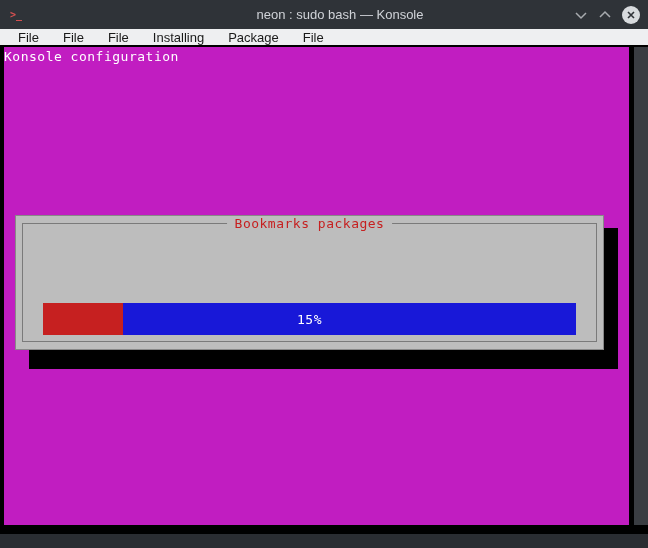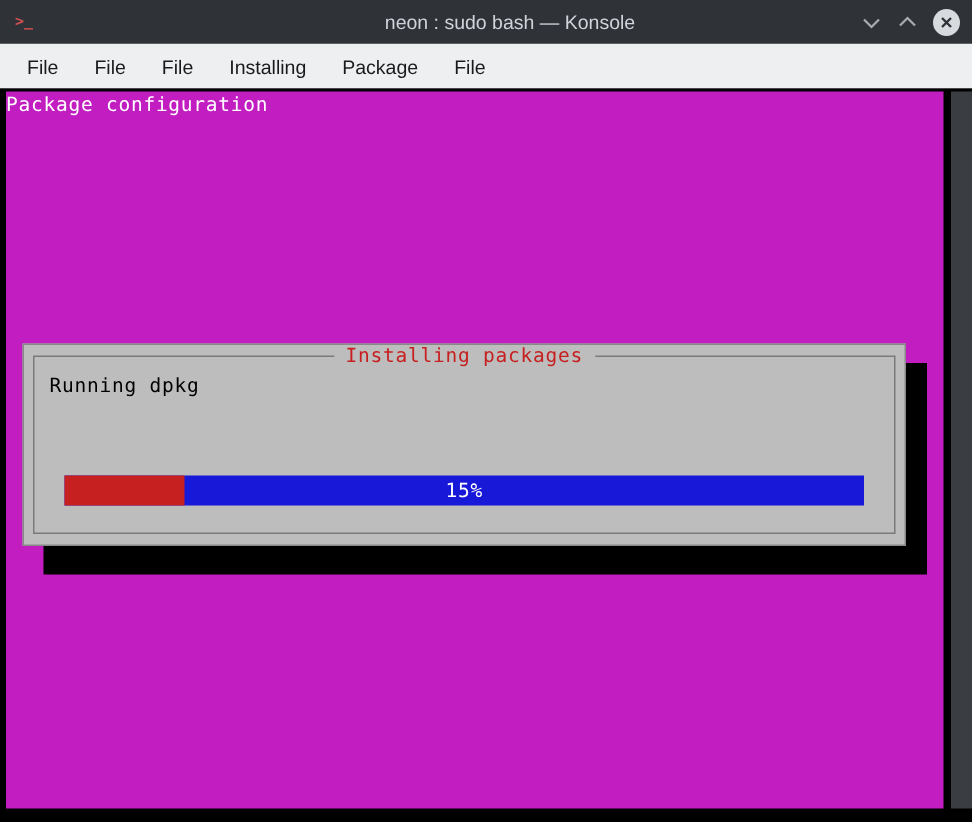--- a/index.html
+++ b/index.html
@@ -48,21 +48,21 @@
       width: 18px;
       height: 18px;
       border-radius: 50%;
       background: #d8dbde;
       display: flex;
       align-items: center;
       justify-content: center;
       cursor: pointer;
     }
     .menubar {
-      height: 30px;
+      height: 16px;
       background: #eeeff1;
       display: flex;
       align-items: center;
       padding: 0 6px;
       gap: 0;
     }
     .menu-item {
       padding: 6px 12px;
       font-size: 13px;
       color: #1a1a1a;
@@ -141,21 +141,21 @@
       top: 12px;
       left: 10px;
       color: #000;
       letter-spacing: 0.5px;
     }
     .progress-bar {
       position: absolute;
       left: 20px;
       right: 20px;
       top: 79px;
-      height: 20px;
+      height: 32px;
       background: #1818d8;
       display: flex;
       align-items: center;
       justify-content: center;
     }
     .progress-fill {
       position: absolute;
       left: 0;
       top: 0;
       height: 100%;
@@ -198,28 +198,27 @@
   <div class="menu-item">File</div>
   <div class="menu-item">File</div>
   <div class="menu-item">Installing</div>
   <div class="menu-item">Package</div>
   <div class="menu-item">File</div>
 </div>
 
 <div class="terminal-area">
   <div class="magenta-bg"></div>
   <div class="scrollbar-track"></div>
-  <div class="pkg-config">Package configuration</div>
+  <div class="pkg-config">Konsole configuration</div>
 
   <div class="dialog-shadow"></div>
   <div class="dialog-box">
     <div class="dialog-inner-frame">
       <div class="dialog-title-wrap">
-        <span class="dialog-title">Installing packages</span>
+        <span class="dialog-title">Bookmarks packages</span>
       </div>
-      <div class="dialog-status">Running dpkg</div>
       <div class="progress-bar">
         <div class="progress-fill" style="width:15%"></div>
         <div class="progress-text">15%</div>
       </div>
     </div>
   </div>
 </div>
 
 </body></html>

